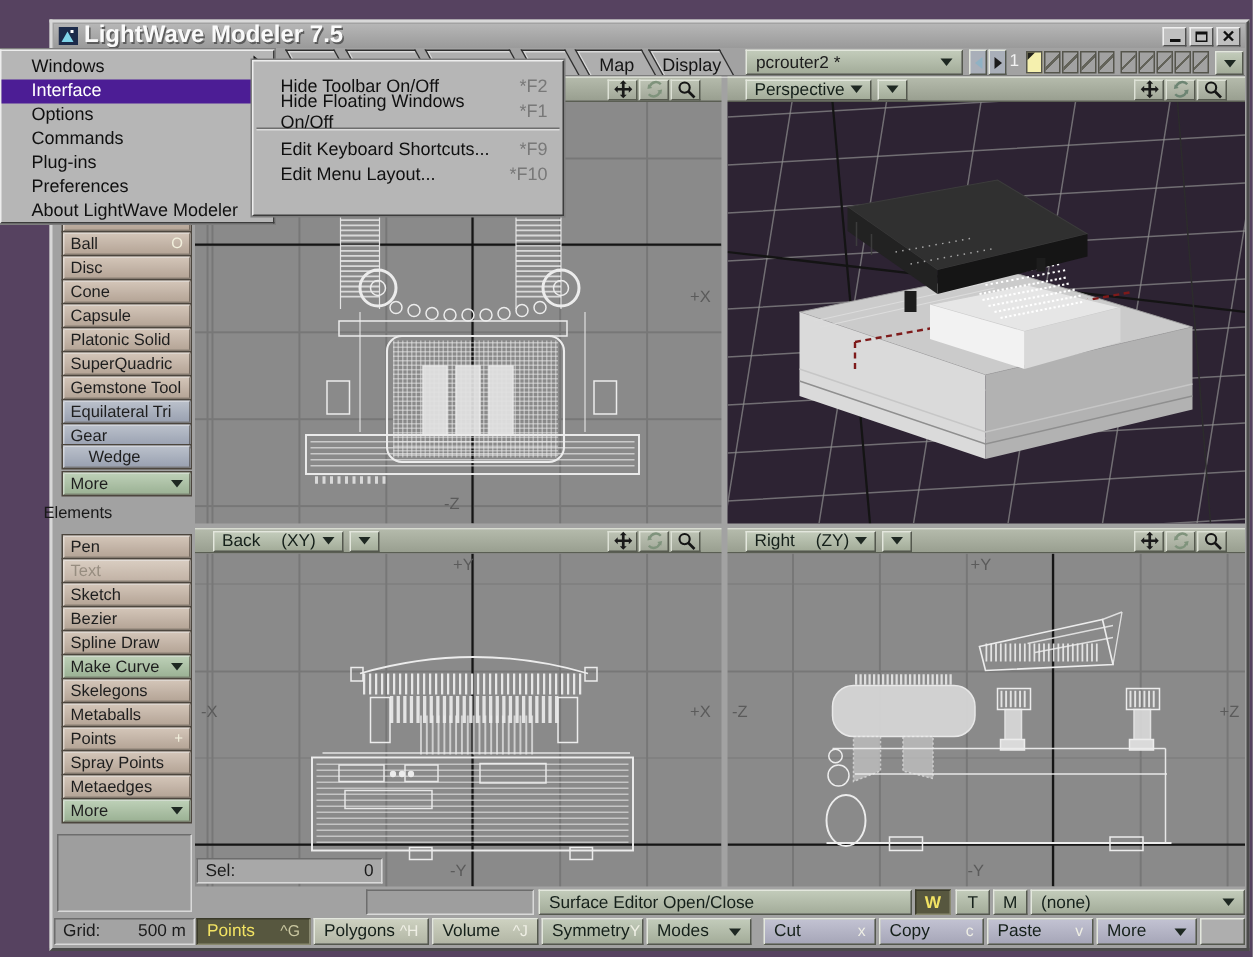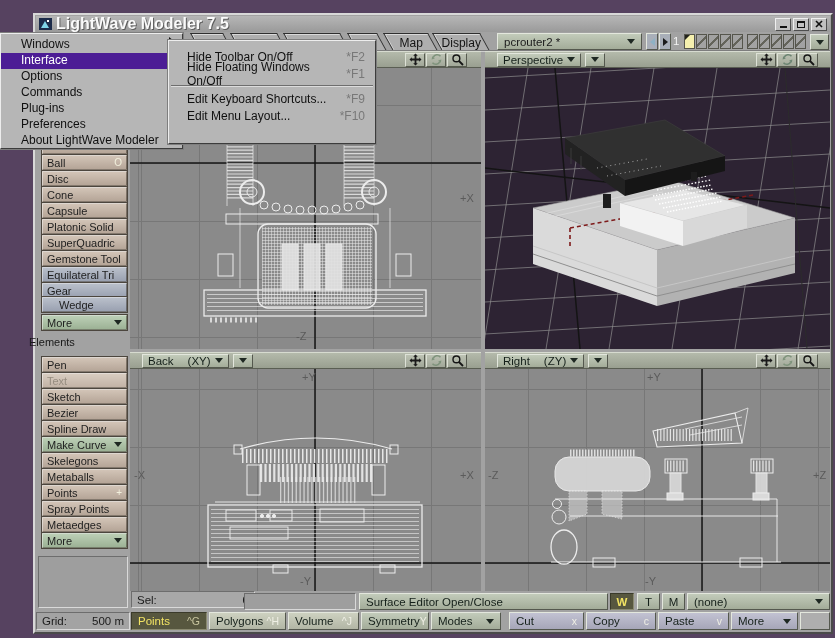--- a/index.html
+++ b/index.html
@@ -477,21 +477,21 @@
 <div class="abs sbtn tan" style="top:517px;">
     <span>Metaedges</span>
   </div>
 <div class="abs sbtn green" style="top:533px;">
     <span>More</span>
     <span class="mtri tri-d"></span>
   </div>
 
 <div class="abs sunk" style="left:38px;top:556px;width:90px;height:52px;background:#9e9e9e;"></div>
 
-<div class="abs sunk bfield" style="left:131px;top:572px;width:124px;height:17px;margin-top:19px;">
+<div class="abs sunk bfield" style="left:131px;top:572px;width:124px;height:17px;">
   <span>Sel:</span>
   <span style="margin-left:auto;">0</span>
 </div>
 <div class="abs sunk" style="left:244px;top:593px;width:112px;height:17px;background:#9e9e9e;"></div>
 <div class="abs raise bbtn sage" style="left:359px;top:593px;width:249px;height:17px;">
   <span>Surface Editor Open/Close</span>
 </div>
 <div class="abs raise bbtn darkactive" style="left:610px;top:593px;width:24px;height:17px;justify-content:center;font-weight:bold;">
     <span>W</span>
   </div>

